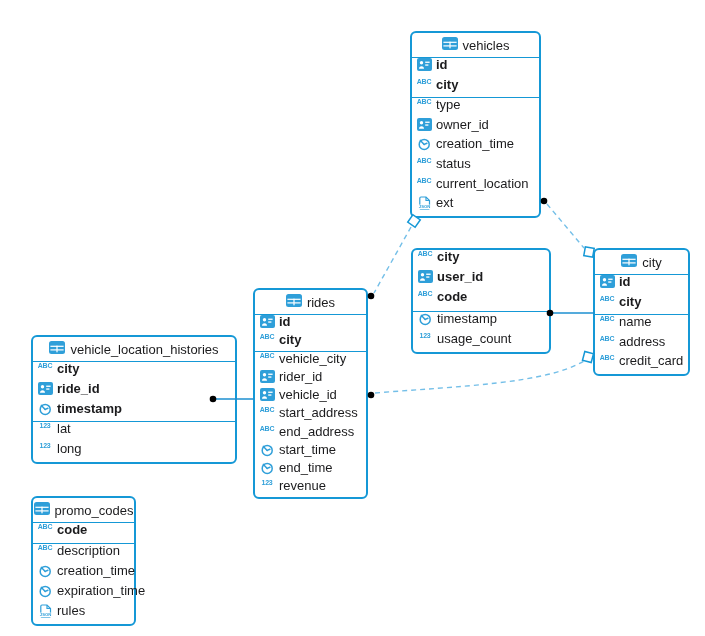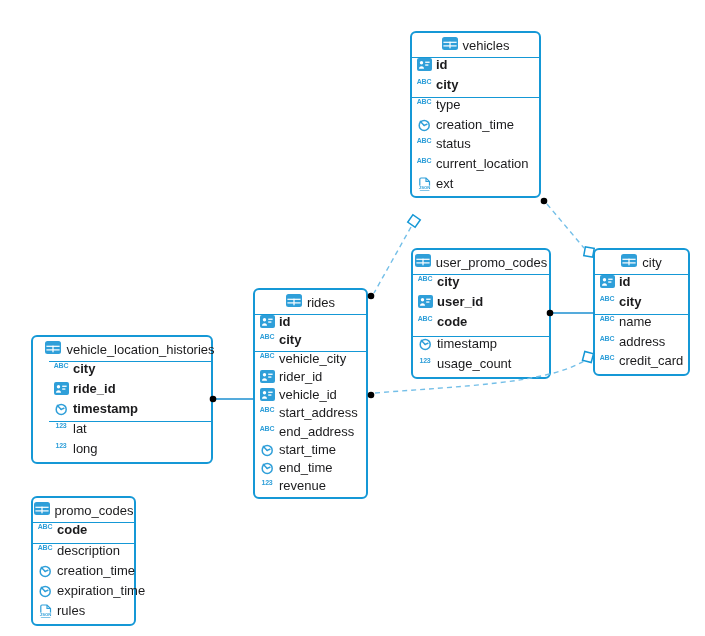--- a/index.html
+++ b/index.html
@@ -22,21 +22,21 @@
   .col-row.first-field{border-top:1.5px solid var(--blue);}
   .cicon{width:18px;flex:none;display:inline-flex;align-items:center;justify-content:center;}
   .clabel{line-height:1;}
   .abc{font-weight:700;font-size:7px;color:var(--iconblue);letter-spacing:-0.2px;
        font-family:"Liberation Sans",sans-serif;}
   
   .t0{left:410px;top:31px;width:131px;--rh:19.6px;}
   .t1{left:411px;top:248px;width:140px;--rh:20.2px;}
   .t2{left:593px;top:248px;width:97px;--rh:19.6px;}
   .t3{left:253px;top:288px;width:115px;--rh:18.1px;}
-  .t4{left:31px;top:335px;width:182px;padding-left:16px;--rh:19.8px;}
+  .t4{left:31px;top:335px;width:206px;--rh:19.8px;}
   .t5{left:31px;top:496px;width:105px;--rh:20px;}
   #relsvg{position:absolute;left:0;top:0;z-index:3;pointer-events:none;}
 </style>
 </head>
 <body>
 
 <div id="canvas">
 
   <div class="table t0">
     <div class="thead">
@@ -68,20 +68,32 @@
           <span class="clabel">city</span>
         </div>
         <div class="col-row first-field">
           <span class="cicon">
             <span class="abc">ABC</span>
           </span>
           <span class="clabel">type</span>
         </div>
         <div class="col-row">
           <span class="cicon">
+            <svg width="15" height="13" viewBox="0 0 15 13">
+              <rect width="15" height="13" rx="2" fill="#2f9fd9"></rect>
+              <circle cx="4.5" cy="4.7" r="1.7" fill="#fff"></circle>
+              <path d="M2 10.8a2.5 2.5 0 0 1 5 0z" fill="#fff"></path>
+              <rect x="8.2" y="3.6" width="4.4" height="1.3" fill="#fff"></rect>
+              <rect x="8.2" y="6.4" width="3.2" height="1.3" fill="#fff"></rect>
+            </svg>
+          </span>
+          <span class="clabel">owner_id</span>
+        </div>
+        <div class="col-row">
+          <span class="cicon">
             <svg width="14" height="14" viewBox="0 0 14 14">
               <circle cx="7.2" cy="7.4" r="5" fill="none" stroke="#2f9fd9" stroke-width="1.5"></circle>
               <path d="M7.2 7.4 L3.4 3.4" stroke="#2f9fd9" stroke-width="1.5" stroke-linecap="round"></path>
               <path d="M7.2 7.4 L9.9 6.2" stroke="#2f9fd9" stroke-width="1.5" stroke-linecap="round"></path>
             </svg>
           </span>
           <span class="clabel">creation_time</span>
         </div>
         <div class="col-row">
           <span class="cicon">
@@ -103,29 +115,20 @@
               <rect x="0.5" y="8.6" width="12" height="4.6" fill="#fff"></rect>
               <text x="6.5" y="12.4" text-anchor="middle" font-family="Liberation Sans, sans-serif" font-weight="bold" font-size="4.2" fill="#2f9fd9">JSON</text>
             </svg>
           </span>
           <span class="clabel">ext</span>
         </div>
       </div>
   </div>
 
   <div class="table t1">
-    <div class="thead">
-      <span class="ticon"><svg width="16" height="13" viewBox="0 0 16 13">
-            <rect width="16" height="13" rx="2.5" fill="#2f9fd9"></rect>
-            <rect x="1.4" y="4.7" width="13.2" height="1.2" fill="#fff"></rect>
-            <rect x="1.4" y="8.3" width="13.2" height="1.2" fill="#fff"></rect>
-            <rect x="7.4" y="4.7" width="1.2" height="6.6" fill="#fff"></rect>
-          </svg></span>
-      <span class="tname">user_promo_codes</span>
-    </div>
     <div class="tbody">
         <div class="col-row key">
           <span class="cicon">
             <span class="abc">ABC</span>
           </span>
           <span class="clabel">city</span>
         </div>
         <div class="col-row key">
           <span class="cicon">
             <svg width="15" height="13" viewBox="0 0 15 13">

